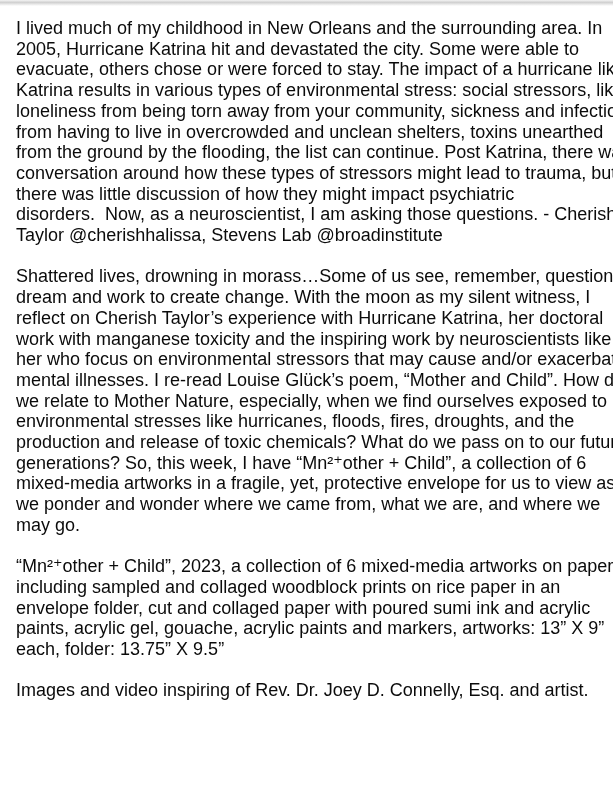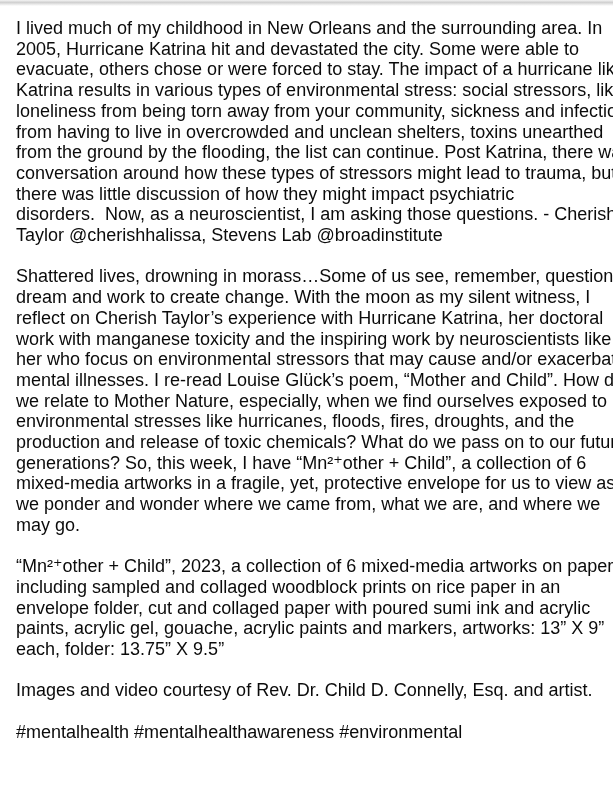--- a/index.html
+++ b/index.html
@@ -67,17 +67,16 @@
 we ponder and wonder where we came from, what we are, and where we
 may go.</p>
 
   <p>“Mn²⁺other + Child”, 2023, a collection of 6 mixed-media artworks on paper
 including sampled and collaged woodblock prints on rice paper in an
 envelope folder, cut and collaged paper with poured sumi ink and acrylic
 paints, acrylic gel, gouache, acrylic paints and markers, artworks: 13” X 9”
 each, folder: 13.75” X 9.5”</p>
 
 
-  <p>Images and video courtesy of Rev. Dr. Child D. Connelly, Esq. and artist.</p>
+  <p>Images and video inspiring of Rev. Dr. Joey D. Connelly, Esq. and artist.</p>
 
-  <p>#mentalhealth #mentalhealthawareness #environmental</p>
 
 </div>
 
 </body></html>

